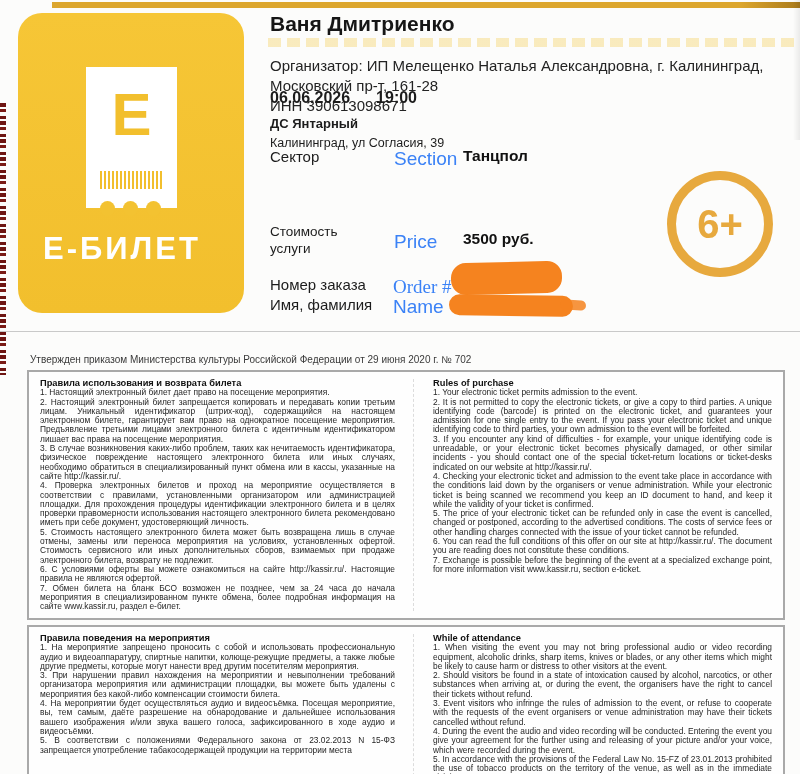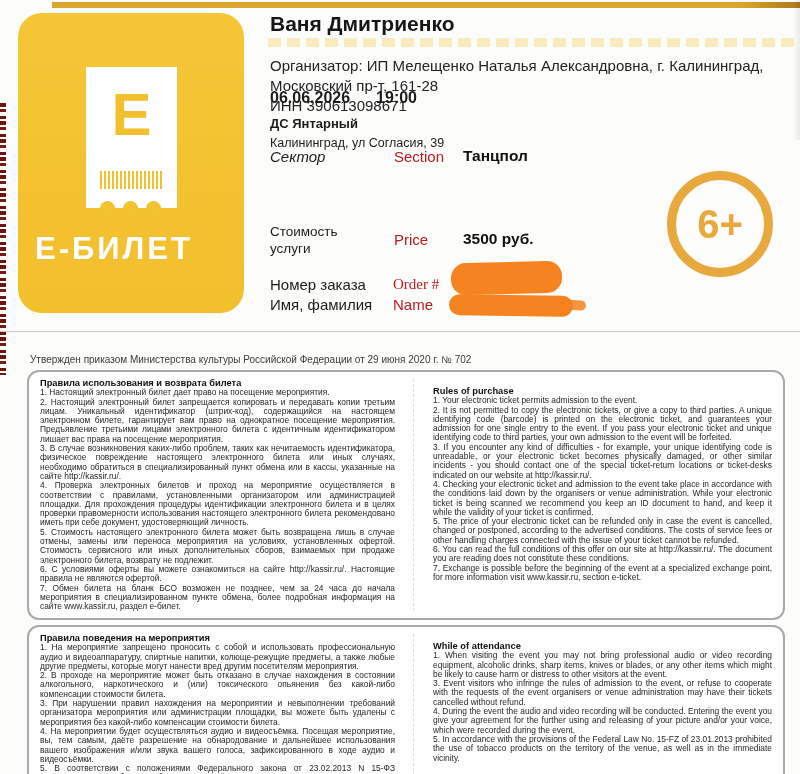--- a/index.html
+++ b/index.html
@@ -26,37 +26,37 @@
   .logo-square{left:18px;top:13px;width:226px;height:300px;border-radius:24px;
     background:linear-gradient(180deg,#f6c636 0,#f2bf2d 100%);}
   .ticket-white{position:absolute;left:68px;top:54px;width:91px;height:141px;background:#ffffff;}
   .notch{position:absolute;width:15px;height:15px;border-radius:50%;background:#f3c231;bottom:-8px;}
   .n1{left:14px;} .n2{left:37px;} .n3{left:60px;}
   .e-letter{position:absolute;left:0;top:18px;width:91px;text-align:center;
     font-size:60px;font-weight:800;color:#f2bf2d;line-height:60px;}
   .barcode{position:absolute;left:14px;top:104px;width:63px;height:18px;
     background:repeating-linear-gradient(90deg,#f2bf2d 0 2px,transparent 2px 4px);}
   .logo-label{position:absolute;left:0;top:218px;width:192px;text-align:center;
-    font-size:31px;font-weight:700;color:#ffffff;letter-spacing:3px;}
+    font-size:31px;font-weight:700;color:#ffffff;letter-spacing:3px;padding-left:8px;}
 
   
   .title{left:270px;top:12px;font-size:21px;font-weight:700;color:#161616;}
   .watermark-band{left:268px;top:38px;width:532px;height:9px;
     background:repeating-linear-gradient(90deg,rgba(242,195,48,.30) 0 13px,rgba(242,195,48,0) 13px 19px);}
   .organizer{left:270px;top:56px;width:500px;font-size:15px;line-height:1.32;color:#232323;}
   .datetime{left:270px;top:89px;font-size:16px;font-weight:700;}
   .datetime .time{margin-left:26px;}
   .venue{left:270px;top:116px;font-size:13px;font-weight:700;}
   .address{left:270px;top:136px;font-size:12.5px;text-align:right;}
 
   .lbl-ru{font-size:15px;color:#1c1c1c;}
-  .lbl-en{font-size:15px;color:#b91c1c;}
+  .lbl-en{font-size:19px;color:#3b82f6;}
   .val{font-size:15.5px;font-weight:700;color:#111;}
 
-  .row-sector-ru{left:270px;top:148px;font-style:italic;}
+  .row-sector-ru{left:270px;top:148px;}
   .row-sector-en{left:394px;top:148px;}
   .row-sector-val{left:463px;top:147px;}
 
   .price-ru{left:270px;top:223px;font-size:13.5px;line-height:1.28;}
   .price-en{left:394px;top:231px;text-align:center;}
   .price-val{left:463px;top:230px;}
 
   .order-ru{left:270px;top:276px;}
   .order-en{left:393px;top:276px;font-family:Liberation Serif, serif;}
   .name-ru{left:270px;top:296px;}
@@ -69,29 +69,29 @@
 
   
   .age-badge{left:667px;top:171px;width:88px;height:88px;border:9px solid #e7a93e;border-radius:50%;
     display:flex;align-items:center;justify-content:center;
     font-size:40px;font-weight:700;color:#e7a93e;background:transparent;}
 
   .separator{left:0;top:331px;width:800px;height:1px;background:#c9c9c9;}
   .approval{left:30px;top:354px;font-size:10px;color:#3a3a3a;}
 
   
-  .rules-box{border:2px solid #a9a9a9;border-radius:12px;background:#fefefe;
+  .rules-box{border:2px solid #a9a9a9;border-radius:0;background:#fefefe;
     display:flex;padding:7px 11px;box-sizing:border-box;overflow:hidden;gap:12px;}
   .box1{left:27px;top:370px;width:758px;height:250px;}
   .box2{left:27px;top:625px;width:758px;height:170px;}
   .rules-col{font-size:8.4px;line-height:9.3px;color:#262626;text-align:justify;overflow:hidden;}
   .rules-col p{margin:0;}
   .col-ru{flex:0 0 355px;}
   .col-divider{flex:0 0 0px;border-left:1px dashed #dcdcdc;margin:0 7px 0 6px;}
-  .col-en{flex:1;margin-top:8px;}
+  .col-en{flex:1;}
   .rules-title{font-size:9.3px;font-weight:700;margin:0 0 1px 0;color:#111;}
 
   
   .edge-shadow{right:0;top:0;width:7px;height:140px;
     background:linear-gradient(90deg,rgba(0,0,0,0) 0,rgba(0,0,0,.07) 100%);}
 </style>
 </head>
 <body>
 
 <div class="abs top-bar"></div>
@@ -167,26 +167,26 @@
     <p>5. The price of your electronic ticket can be refunded only in case the event is cancelled, changed or postponed, according to the advertised conditions. The costs of service fees or other handling charges connected with the issue of your ticket cannot be refunded.</p>
     <p>6. You can read the full conditions of this offer on our site at http://kassir.ru/. The document you are reading does not constitute these conditions.</p>
     <p>7. Exchange is possible before the beginning of the event at a specialized exchange point, for more information visit www.kassir.ru, section e-ticket.</p>
   </div>
 </div>
 
 <div class="abs rules-box box2">
   <div class="rules-col col-ru">
     <p class="rules-title">Правила поведения на мероприятия</p>
     <p>1. На мероприятие запрещено проносить с собой и использовать профессиональную аудио и видеоаппаратуру, спиртные напитки, колюще-режущие предметы, а также любые другие предметы, которые могут нанести вред другим посетителям мероприятия.</p>
-    <p>2. В проходе на мероприятие может быть отказано в случае нахождения в состоянии алкогольного, наркотического и (или) токсического опьянения без какой-либо компенсации стоимости билета.</p>
     <p>3. При нарушении правил нахождения на мероприятии и невыполнении требований организатора мероприятия или администрации площадки, вы можете быть удалены с мероприятия без какой-либо компенсации стоимости билета.</p>
     <p>4. На мероприятии будет осуществляться аудио и видеосъёмка. Посещая мероприятие, вы, тем самым, даёте разрешение на обнародование и дальнейшее использования вашего изображения и/или звука вашего голоса, зафиксированного в ходе аудио и видеосъёмки.</p>
     <p>5. В соответствии с положениями Федерального закона от 23.02.2013 N 15-ФЗ запрещается употребление табакосодержащей продукции на территории места</p>
   </div>
   <div class="col-divider"></div>
   <div class="rules-col col-en">
     <p class="rules-title">While of attendance</p>
     <p>1. When visiting the event you may not bring professional audio or video recording equipment, alcoholic drinks, sharp items, knives or blades, or any other items which might be likely to cause harm or distress to other visitors at the event.</p>
+    <p>2. Should visitors be found in a state of intoxication caused by alcohol, narcotics, or other substances when arriving at, or during the event, the organisers have the right to cancel their tickets without refund.</p>
     <p>3. Event visitors who infringe the rules of admission to the event, or refuse to cooperate with the requests of the event organisers or venue administration may have their tickets cancelled without refund.</p>
     <p>4. During the event the audio and video recording will be conducted. Entering the event you give your agreement for the further using and releasing of your picture and/or your voice, which were recorded during the event.</p>
     <p>5. In accordance with the provisions of the Federal Law No. 15-FZ of 23.01.2013 prohibited the use of tobacco products on the territory of the venue, as well as in the immediate vicinity.</p>
   </div>
 </div>
 
 </body></html>

